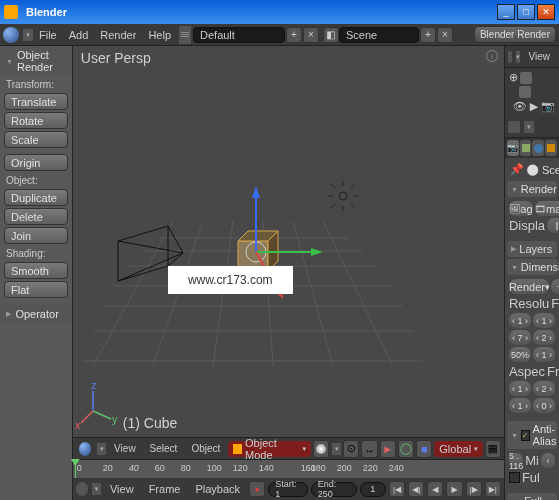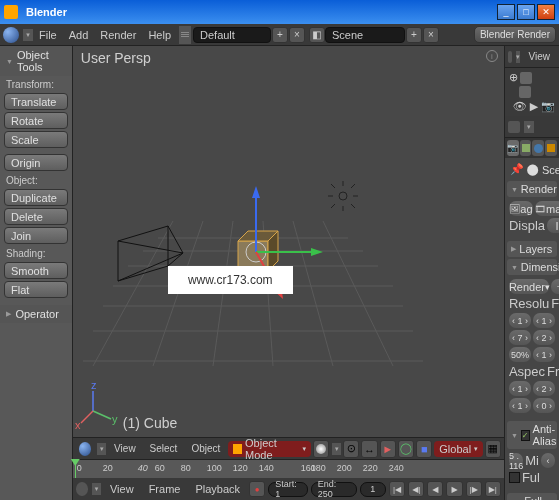--- a/index.html
+++ b/index.html
@@ -99,39 +99,39 @@
   <div class="dropdown-tiny">▾</div>
   <span class="menu-item">File</span>
   <span class="menu-item">Add</span>
   <span class="menu-item">Render</span>
   <span class="menu-item">Help</span>
   <div class="splitter-grip">
       <span></span>
       <span></span>
       <span></span>
     </div>
-  <div class="layout-field" style="width:78px">
+  <div class="layout-field" style="width:92px">
       <span>Default</span>
     </div>
   <div class="small-btn">+</div>
   <div class="small-btn">×</div>
   <div class="small-btn" style="margin-left:4px">◧</div>
   <div class="layout-field" style="width:80px">
       <span>Scene</span>
     </div>
   <div class="small-btn">+</div>
   <div class="small-btn">×</div>
   <div style="flex:1"></div>
   <div class="blender-render">Blender Render</div>
 </div>
 
 <div class="main">
 
   <div class="toolshelf">
-    <div class="panel-header">Object Tools</div>
+    <div class="panel-header">Object Render</div>
     <div class="section-label">Transform:</div>
     <div class="tool-btn">Translate</div>
     <div class="tool-btn">Rotate</div>
     <div class="tool-btn">Scale</div>
     <div style="height:4px"></div>
     <div class="tool-btn">Origin</div>
     <div class="section-label">Object:</div>
     <div class="tool-btn">Duplicate</div>
     <div class="tool-btn">Delete</div>
     <div class="tool-btn">Join</div>
@@ -243,21 +243,21 @@
           <span style="font-size:7px">▾</span>
         </div>
       <div class="icon-btn">▦</div>
     </div>
 
     <div class="timeline">
       <div class="timeline-ruler">
         <div class="cursor"></div>
       <span class="tick" style="left: 4px;">0</span>
           <span class="tick" style="left: 30px;">20</span>
-          <span class="tick" style="left: 65px; font-style: italic;">40</span>
+          <span class="tick" style="left: 56px; font-style: italic;">40</span>
           <span class="tick" style="left: 82px;">60</span>
           <span class="tick" style="left: 108px;">80</span>
           <span class="tick" style="left: 134px;">100</span>
           <span class="tick" style="left: 160px;">120</span>
           <span class="tick" style="left: 186px;">140</span>
           <span class="tick" style="left: 212px; margin-left: 16px;">160</span>
           <span class="tick" style="left: 238px;">180</span>
           <span class="tick" style="left: 264px;">200</span>
           <span class="tick" style="left: 290px;">220</span>
           <span class="tick" style="left: 316px;">240</span>

